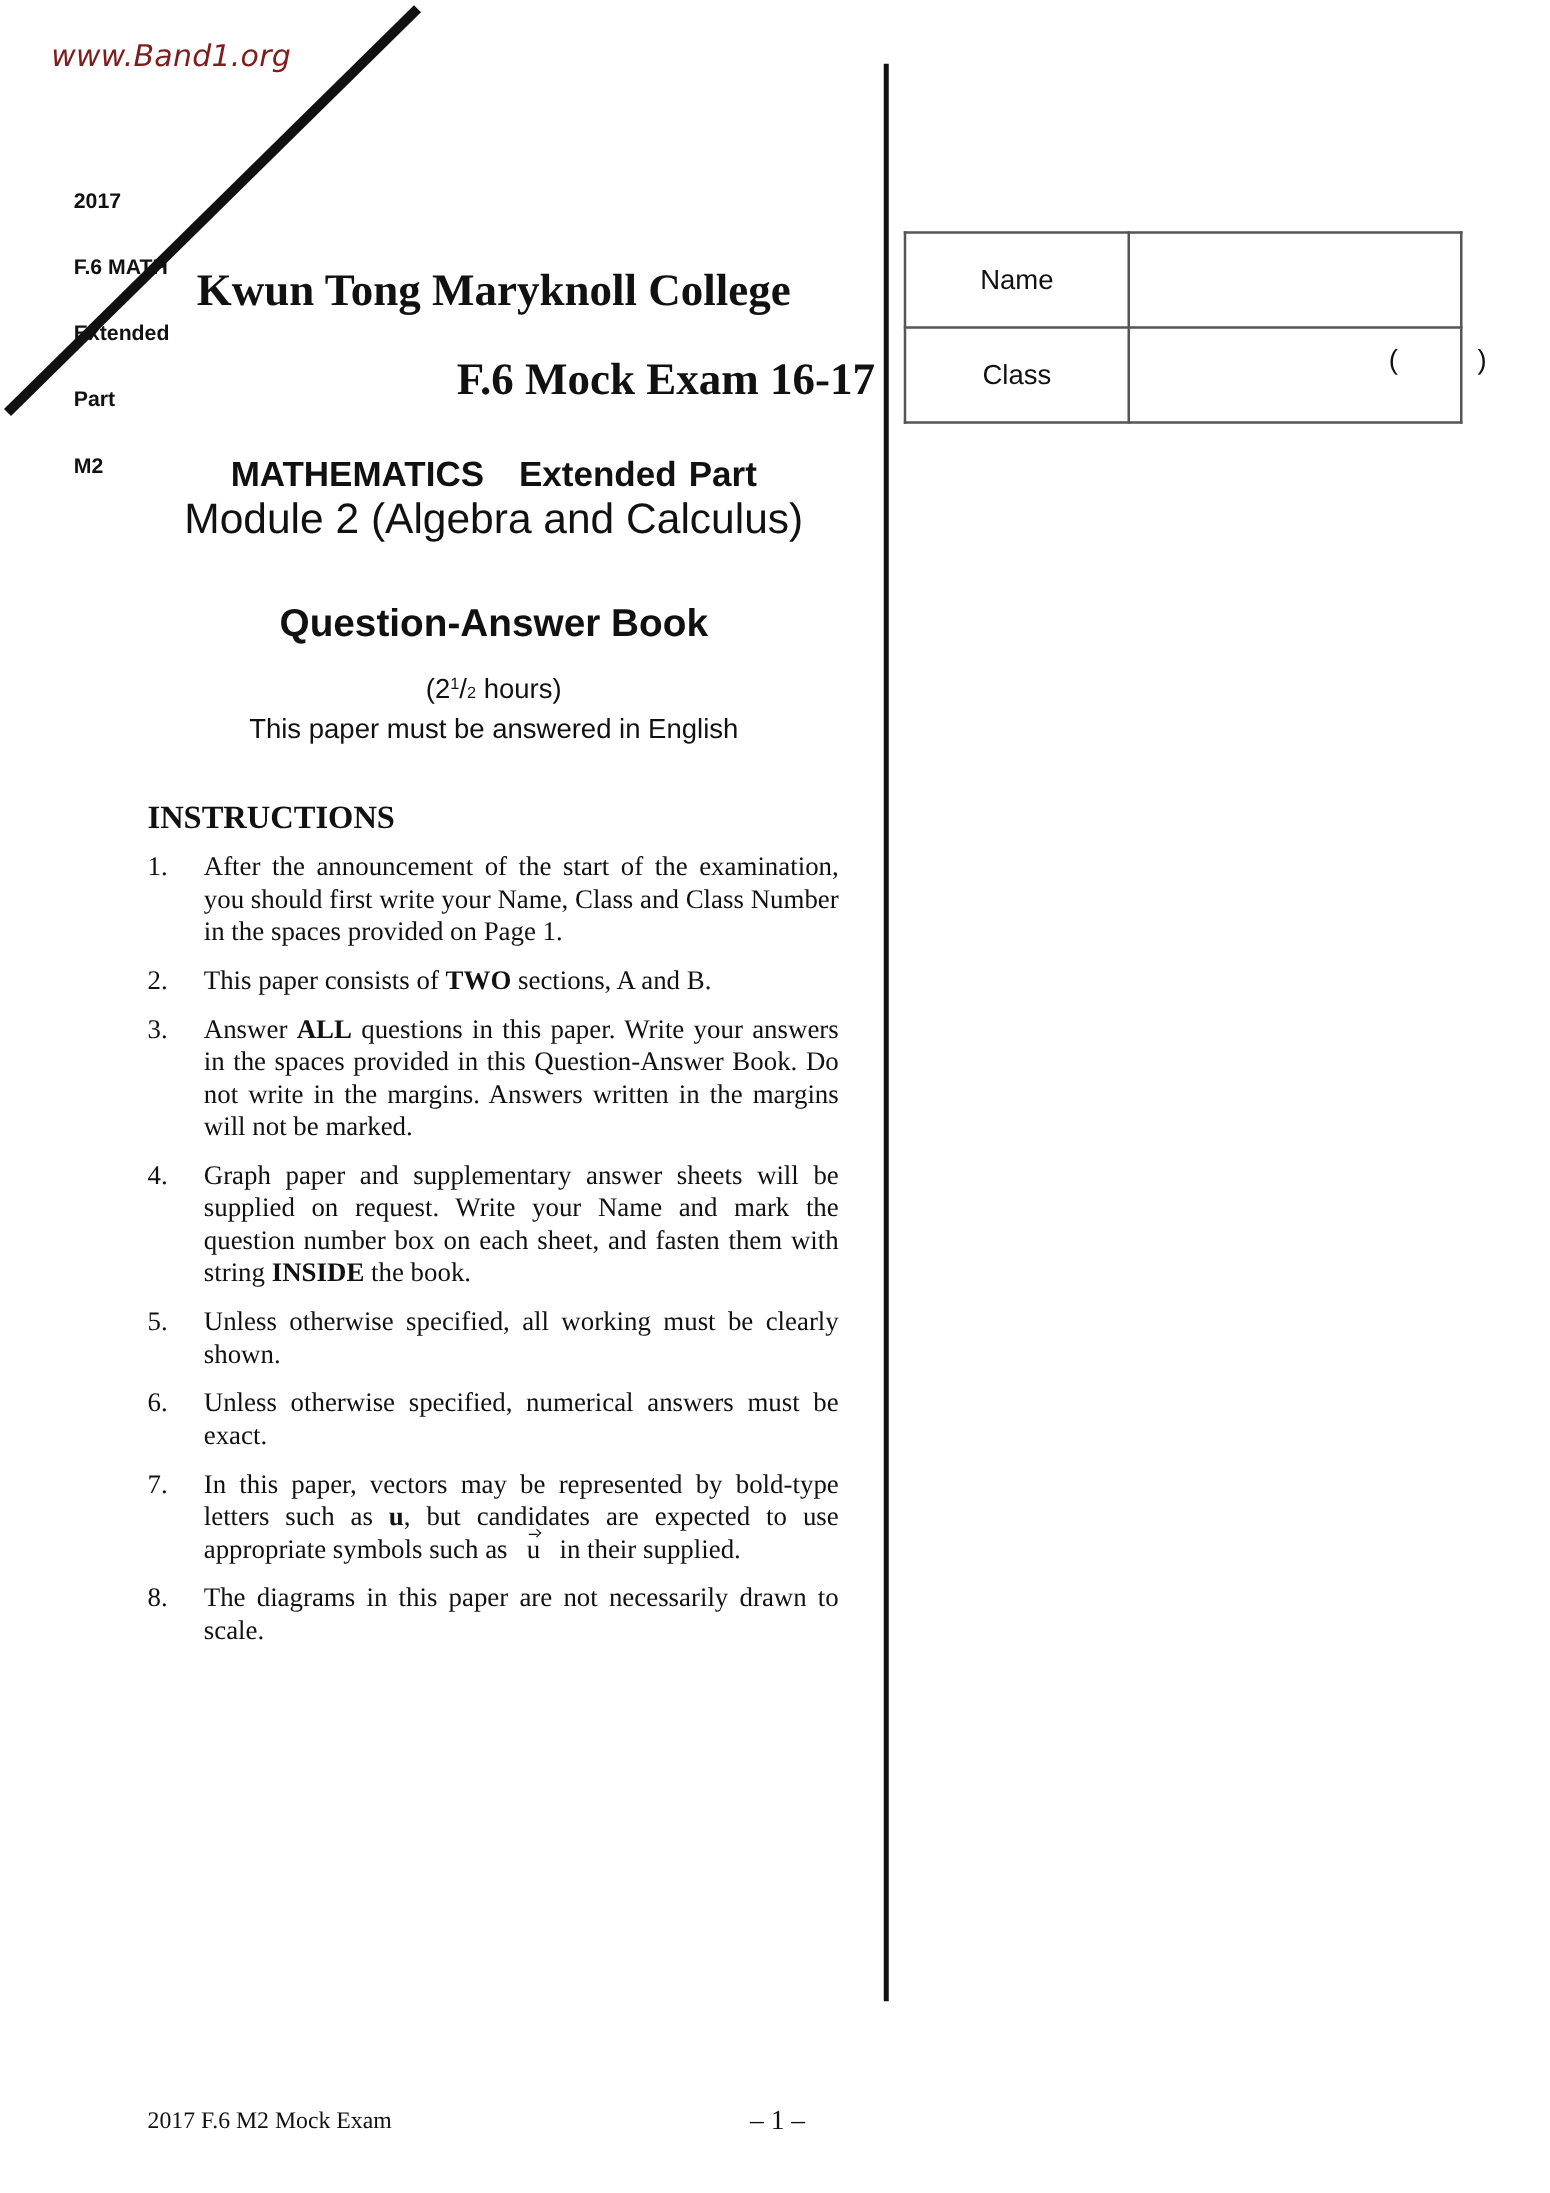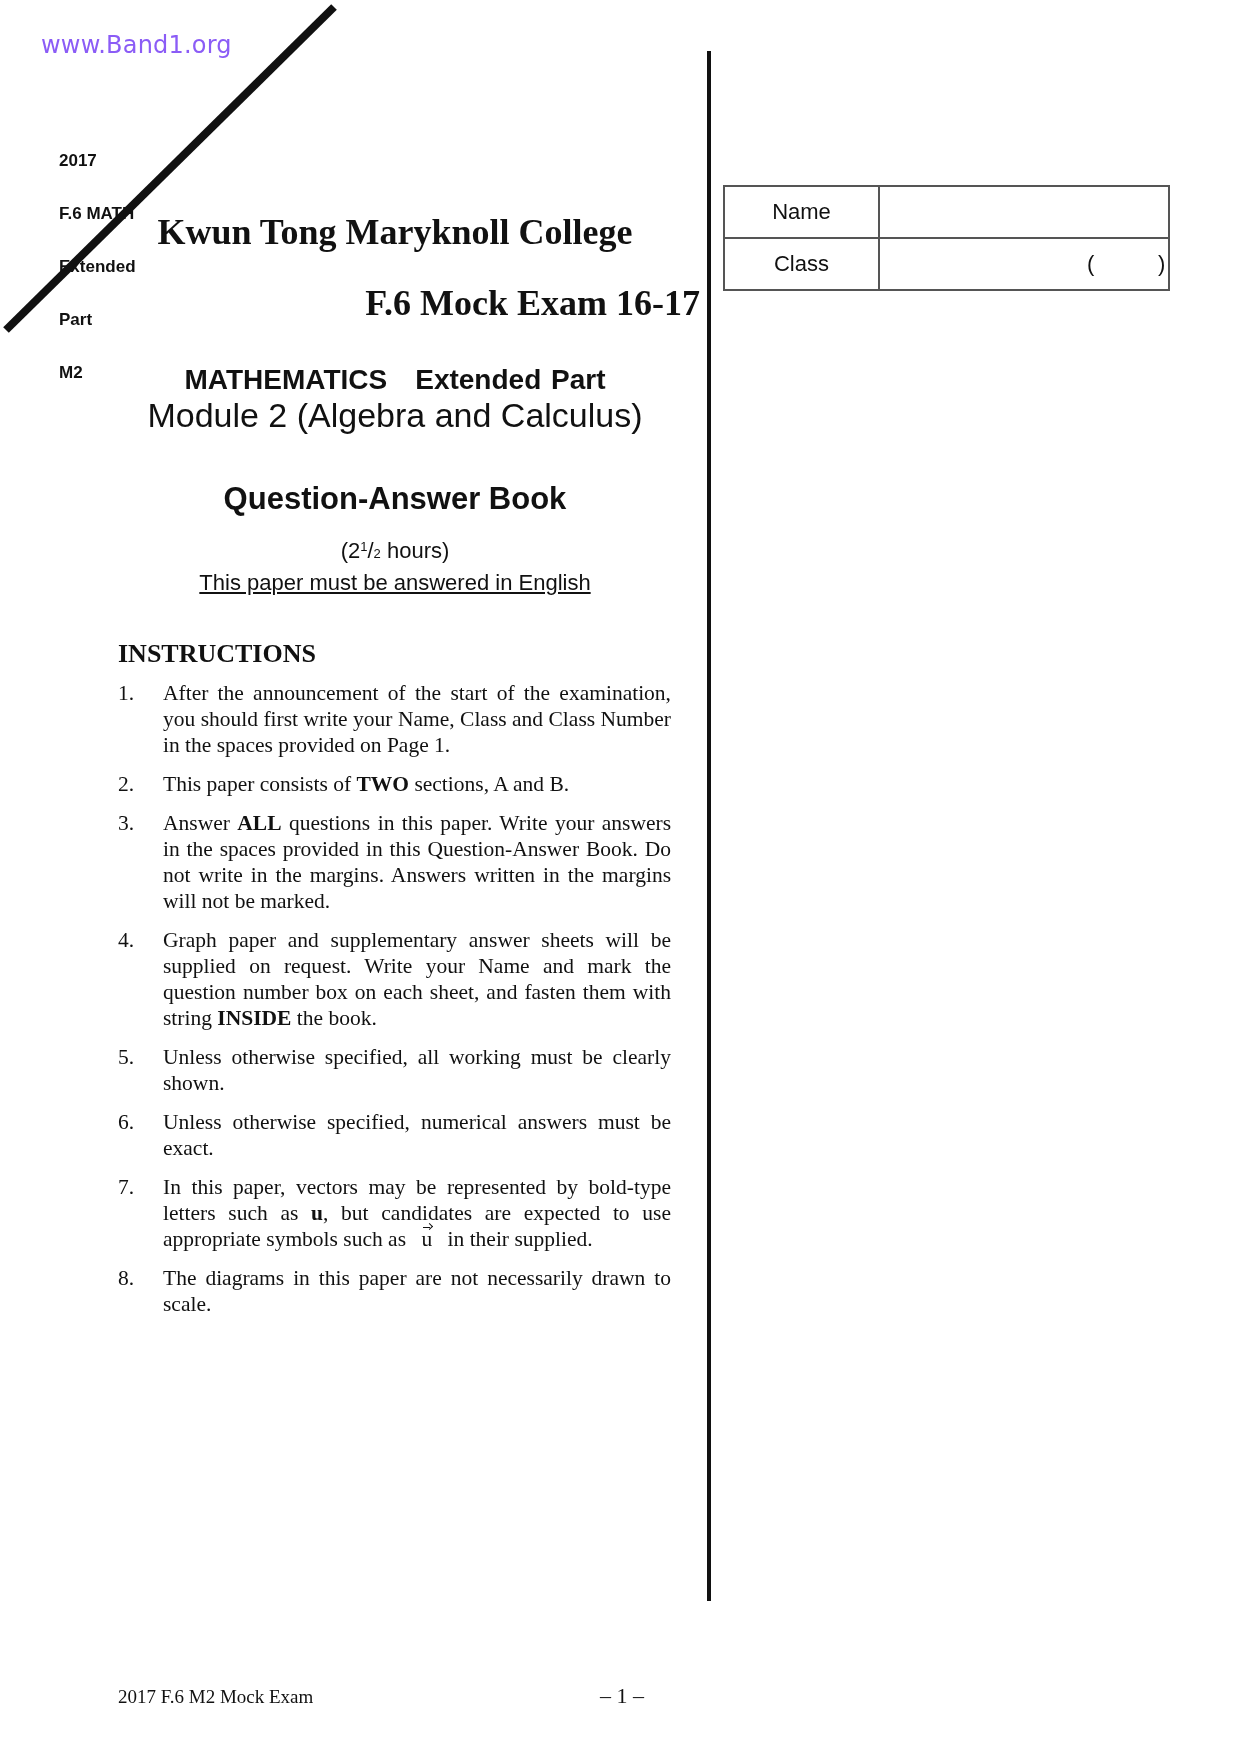--- a/index.html
+++ b/index.html
@@ -1,46 +1,46 @@
 <!DOCTYPE html>
 <html><head>
 <meta charset="utf-8">
 <style>
   html, body { margin:0; padding:0; background:#ffffff; }
   body { width:1240px; height:1754px; position:relative; overflow:hidden; color:#111; }
   .abs { position:absolute; }
   .sans { font-family: "Liberation Sans", "DejaVu Sans", sans-serif; }
   .serif { font-family: "Liberation Serif", "DejaVu Serif", serif; }
 
-  #site-url { left:41px; top:31px; font-size:24px; font-family:"DejaVu Sans", sans-serif; color:#8b5cf6; letter-spacing:0.2px; }
+  #site-url { left:41px; top:31px; font-size:24px; font-family:"DejaVu Sans", sans-serif; color:#7f1d1d; letter-spacing:0.2px;font-style:italic; }
   #corner-tag { left:59px; top:118px; font-size:17px; font-weight:bold; line-height:21px; }
   #corner-tag div { white-space:nowrap;margin-top:32px; }
 
   #diag { left:0; top:0; }
   #vline { left:707px; top:51px; width:4px; height:1550px; background:#111; }
 
   #id-table { left:723px; top:185px; width:447px; height:104px; border-collapse:collapse; }
-  #id-table td { border:2px solid #555; height:50px; padding:0; font-size:22px; }
+  #id-table td { border:2px solid #555; height:50px; padding:12px; font-size:22px; }
   #id-table td.lbl { width:153px; text-align:center; }
   #id-table td.val { position:relative; }
   .paren { position:absolute; top:12px; font-size:22px; }
   .paren.l { left:207px; }
   .paren.r { left:278px; }
 
   .center-block { left:90px; width:610px; text-align:center; }
   #school { top:211px; font-size:36px; font-weight:bold; }
   #exam { top:282px; font-size:36px; font-weight:bold;text-align:right; }
   #subject { top:364px; font-size:28px; font-weight:bold; word-spacing:2px; }
   #module { top:396px; font-size:34px; font-weight:normal; }
   #book { top:481px; font-size:31px; font-weight:bold; }
   #duration { top:538px; font-size:22px; }
   #duration sup, #duration sub { font-size:13px; }
   #duration sup { vertical-align:7px; }
   #duration sub { vertical-align:0; }
-  #language { top:570px; font-size:22px;text-decoration:underline; }
+  #language { top:570px; font-size:22px; }
 
   #instr-head { left:118px; top:639px; font-size:26px; font-weight:bold; }
   #instr-list { left:118px; top:680px; width:553px; font-size:21.5px; line-height:26px; }
   .item { position:relative; padding-left:45px; margin-bottom:13px; text-align:justify; text-align-last:left; }
   .item .num { position:absolute; left:0; top:0; }
   .item b { font-weight:bold; }
   .vec { display:inline-block; position:relative; margin:0 10px; }
   .vec::before { content:""; position:absolute; left:2px; right:2px; top:1px; border-top:1px solid #111; }
   .vec::after { content:""; position:absolute; right:0px; top:-2px; width:4px; height:4px; border-top:1px solid #111; border-right:1px solid #111; transform:rotate(45deg); transform-origin:center; }
 

